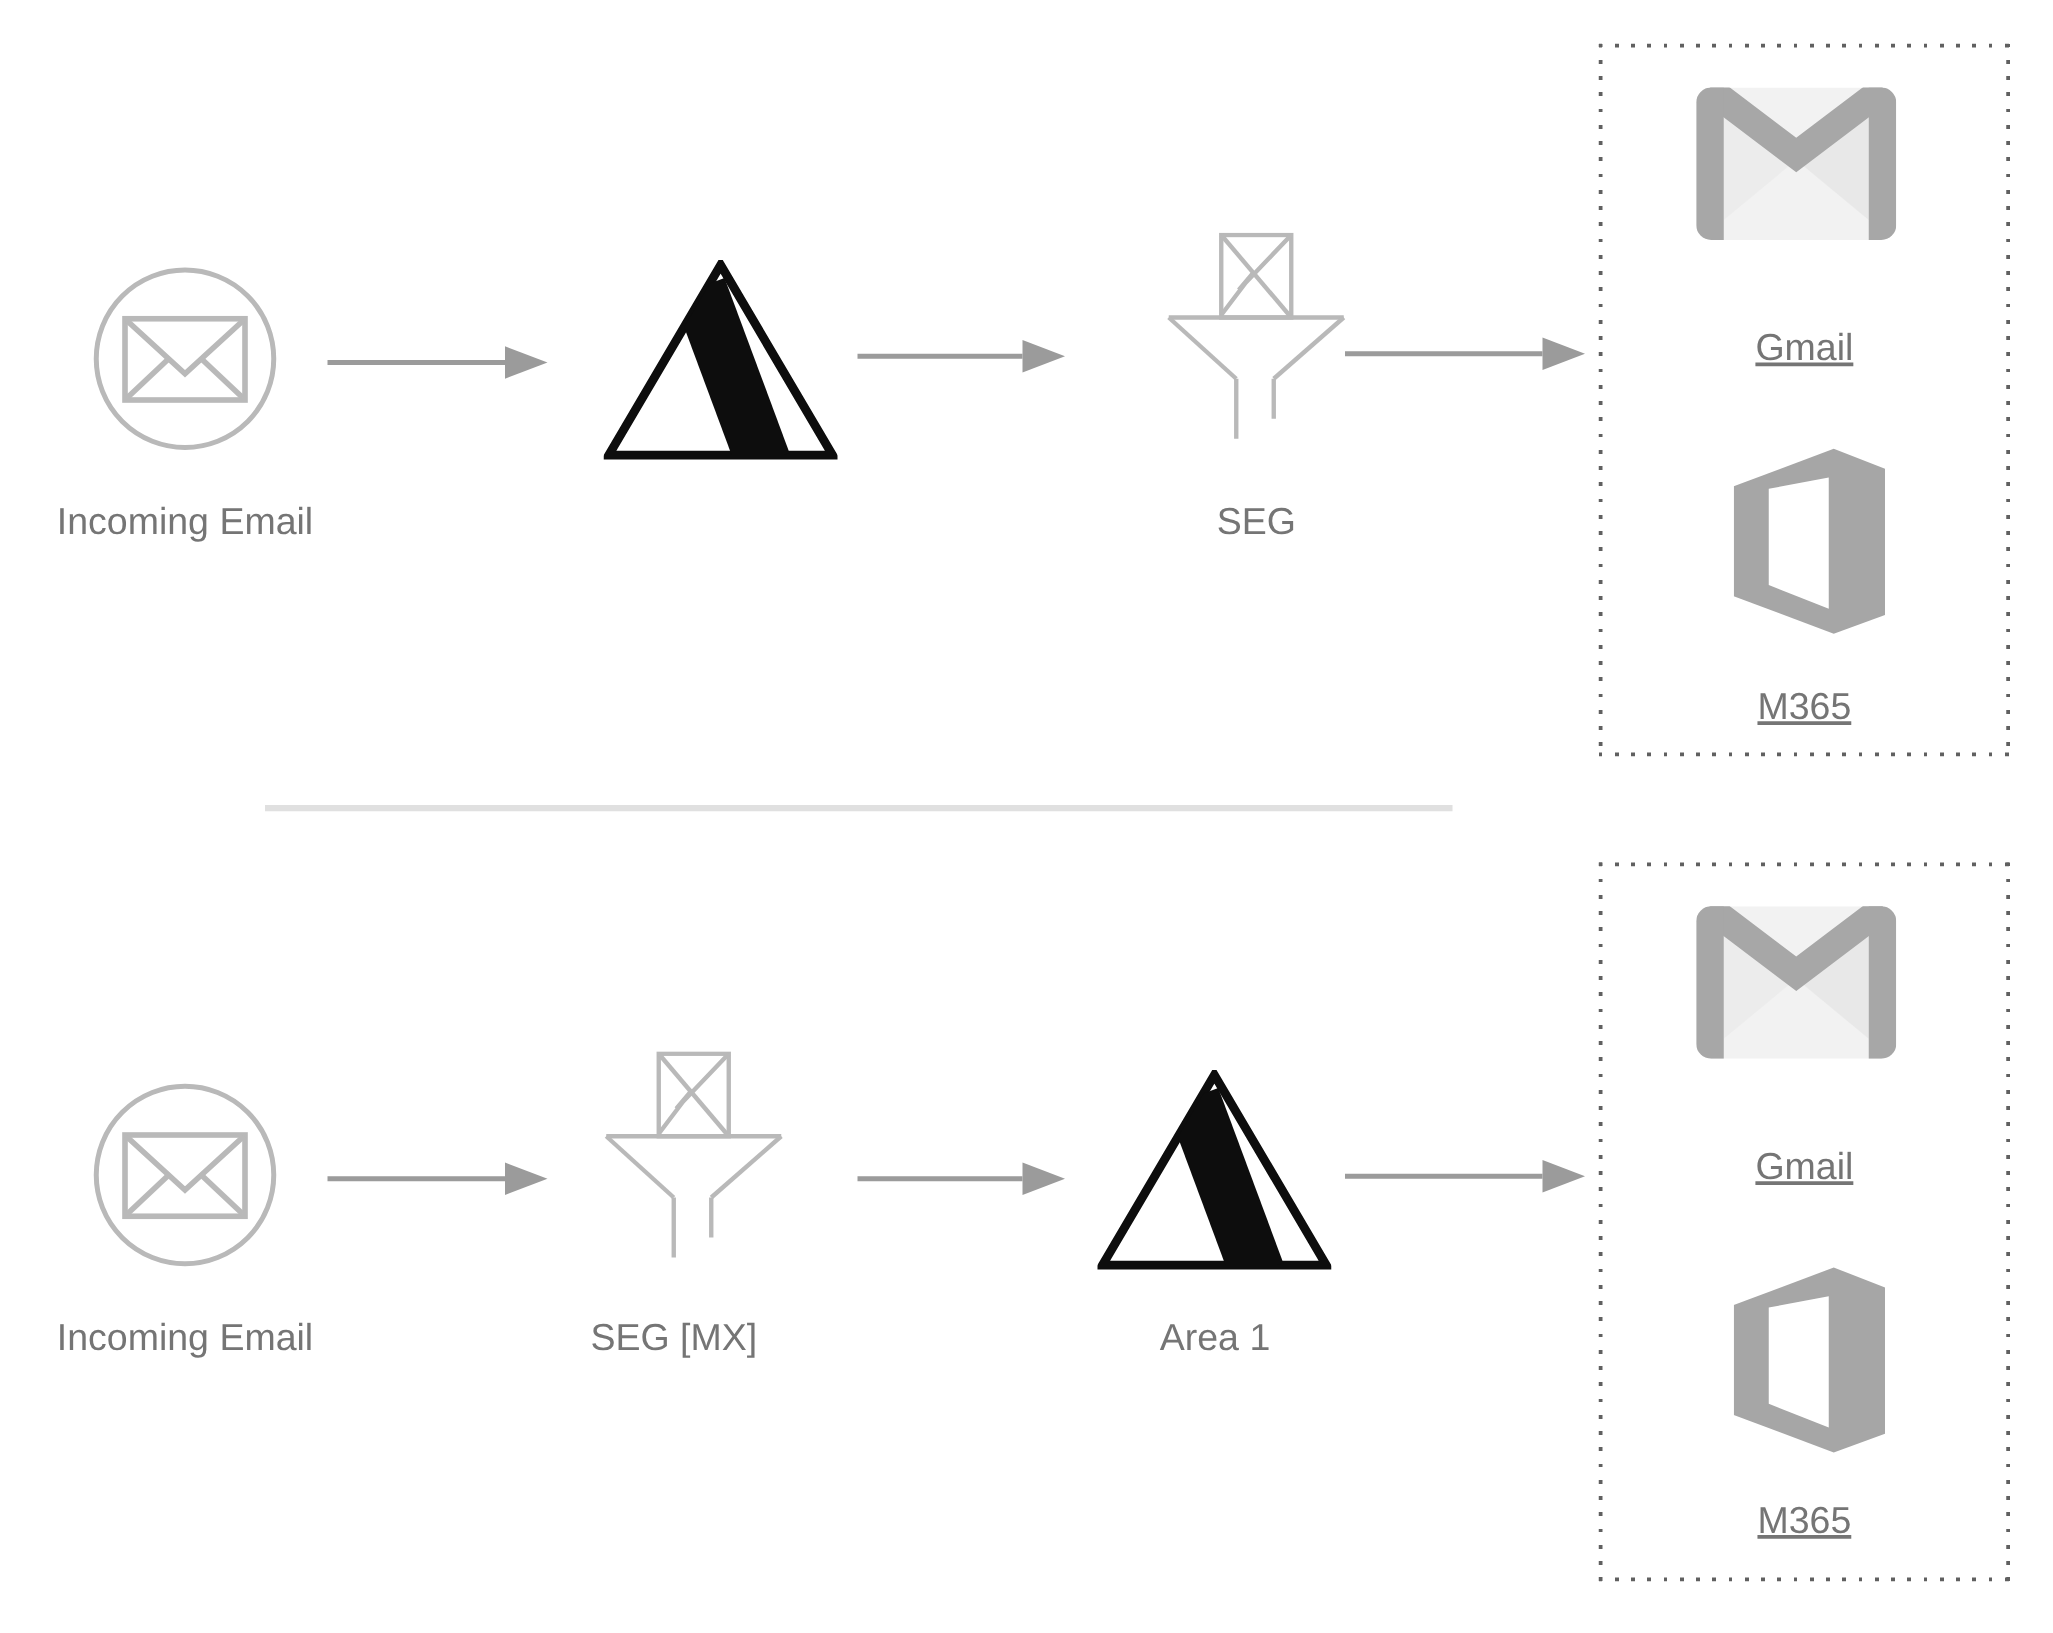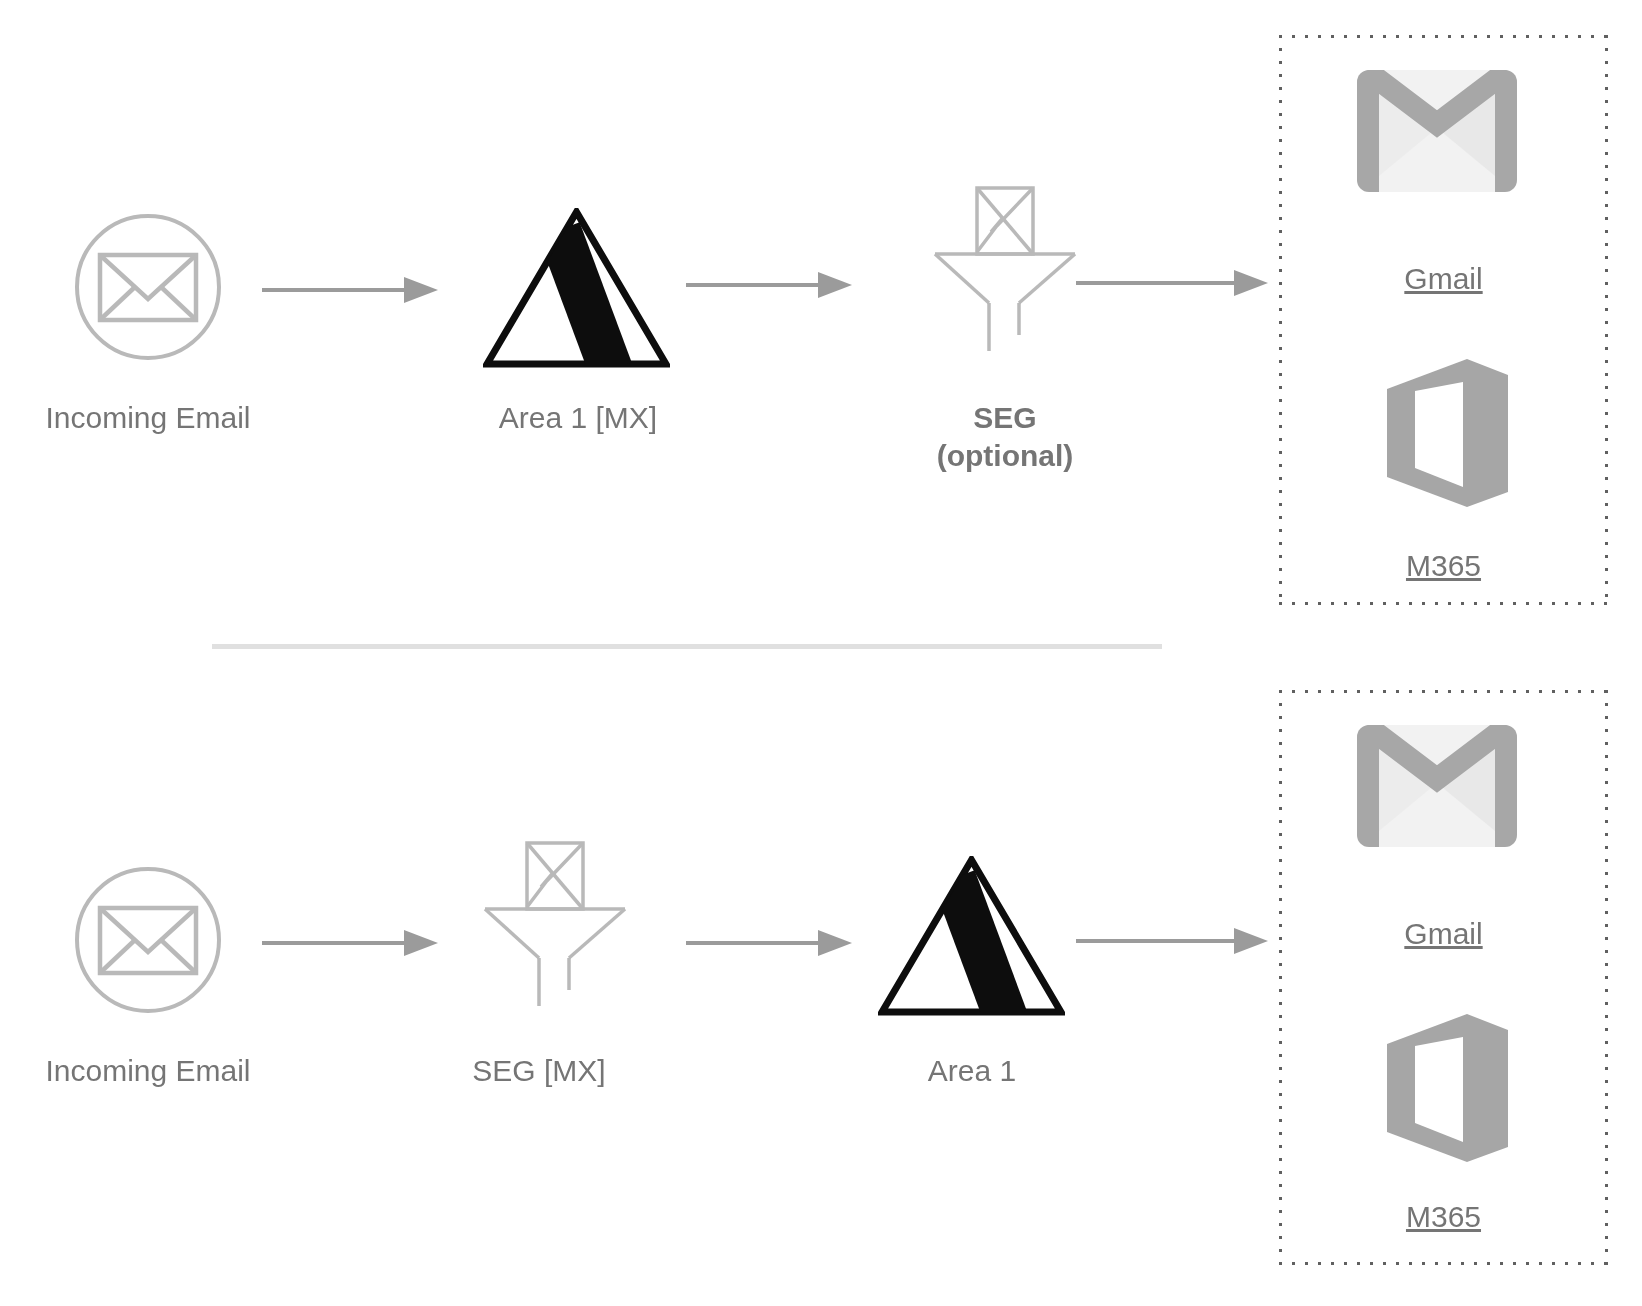--- a/index.html
+++ b/index.html
@@ -86,42 +86,40 @@
     <svg width="187" height="160" viewBox="0 0 187 160">
       <defs>
           <clipPath id="triclip1">
             <path d="M93.5,4 L183,156 L4,156 Z"></path>
           </clipPath>
         </defs>
       <path d="M93.5,4 L183,156 L4,156 Z" fill="#ffffff" stroke="#0d0d0d" stroke-width="7"></path>
       <line x1="76" y1="22" x2="128" y2="162" stroke="#0d0d0d" stroke-width="44" clip-path="url(#triclip1)"></line>
     </svg>
   </div>
-  <div class="node-label" style="left:408px; top:399px;">Area 1 [MX]</div>
 
   <div class="arrow" style="left:686px; top:272px; width:166px;">
     <div class="shaft"></div>
       <div class="head"></div>
   </div>
 
   <div class="abs" style="left:930px; top:186px; width:150px; height:172px;">
     <svg width="150" height="172" viewBox="0 0 150 172" fill="none" stroke="#b9b9b9" stroke-width="3.5">
       <rect x="47" y="2" width="56" height="66"></rect>
       <path d="M47,2 L103,68"></path>
       <path d="M103,2 L61,46 L72,33 L47,66"></path>
       <path d="M5,68 L145,68"></path>
       <path d="M5,68 L59,117"></path>
       <path d="M145,68 L89,117"></path>
       <path d="M59,117 L59,165"></path>
       <path d="M89,117 L89,149"></path>
     </svg>
   </div>
-  <div class="node-label" style="left:835px; top:399px;font-weight:bold;">
+  <div class="node-label" style="left:835px; top:399px;">
     <div>SEG</div>
-    <div>(optional)</div>
   </div>
 
   <div class="arrow" style="left:1076px; top:270px; width:192px;">
     <div class="shaft"></div>
       <div class="head"></div>
   </div>
 
   <div class="dotted-box" style="left:1279px; top:35px; width:329px; height:570px;">
 
     <div class="abs" style="left:78px; top:35px; width:160px; height:122px;">

